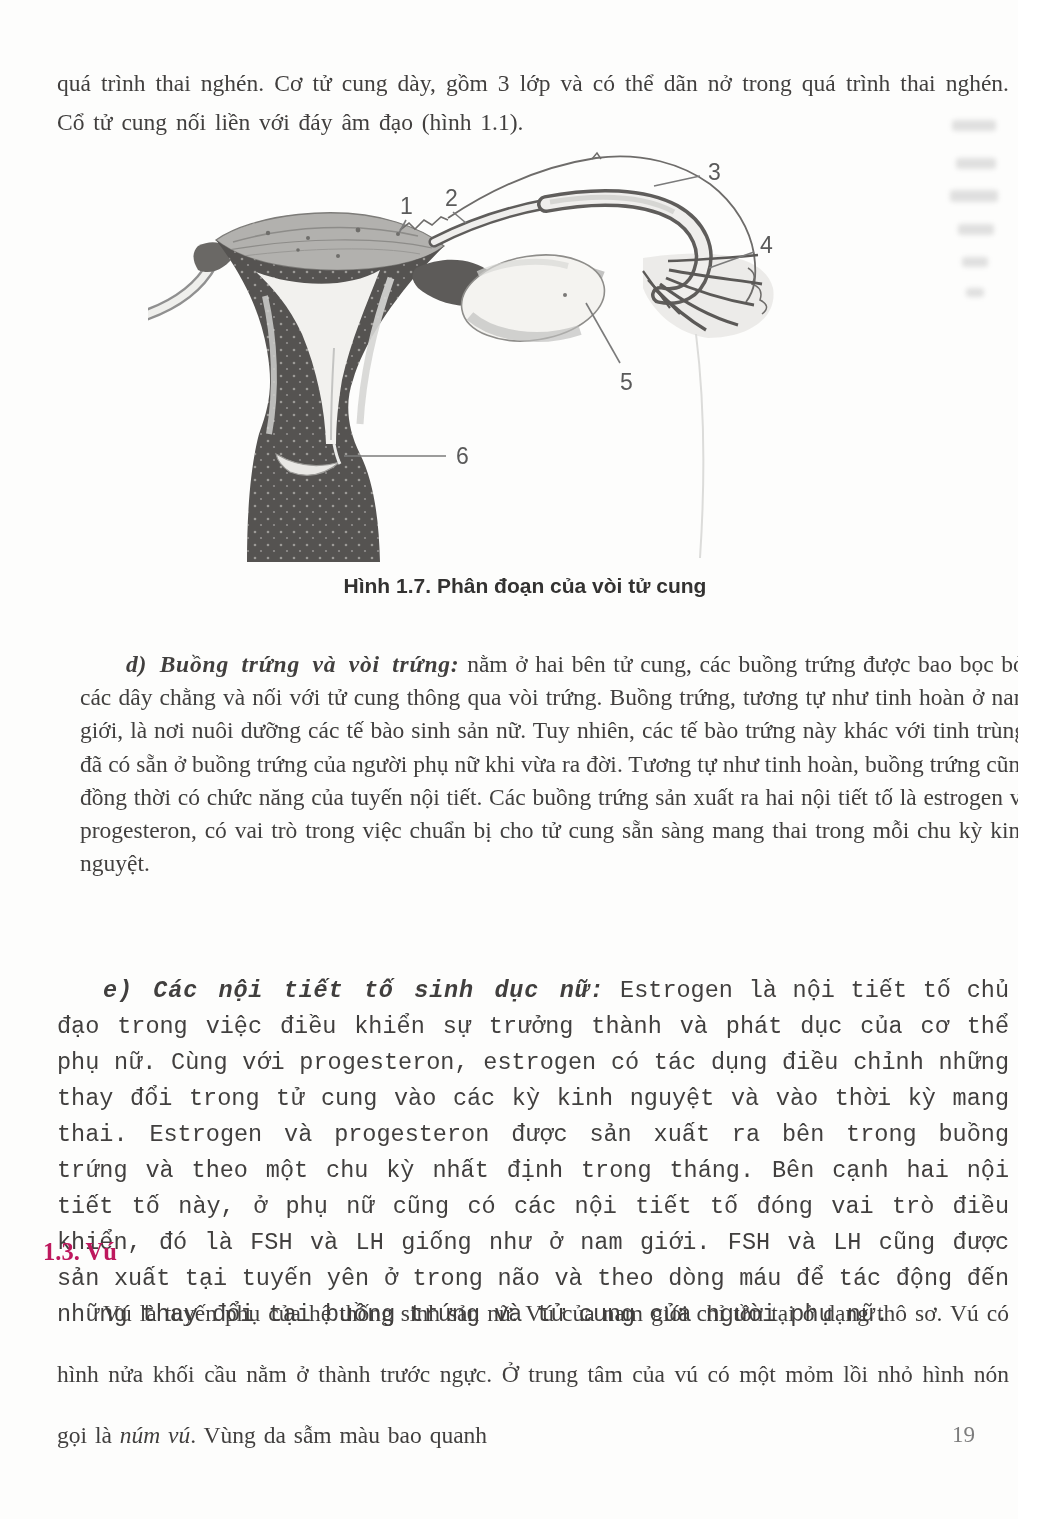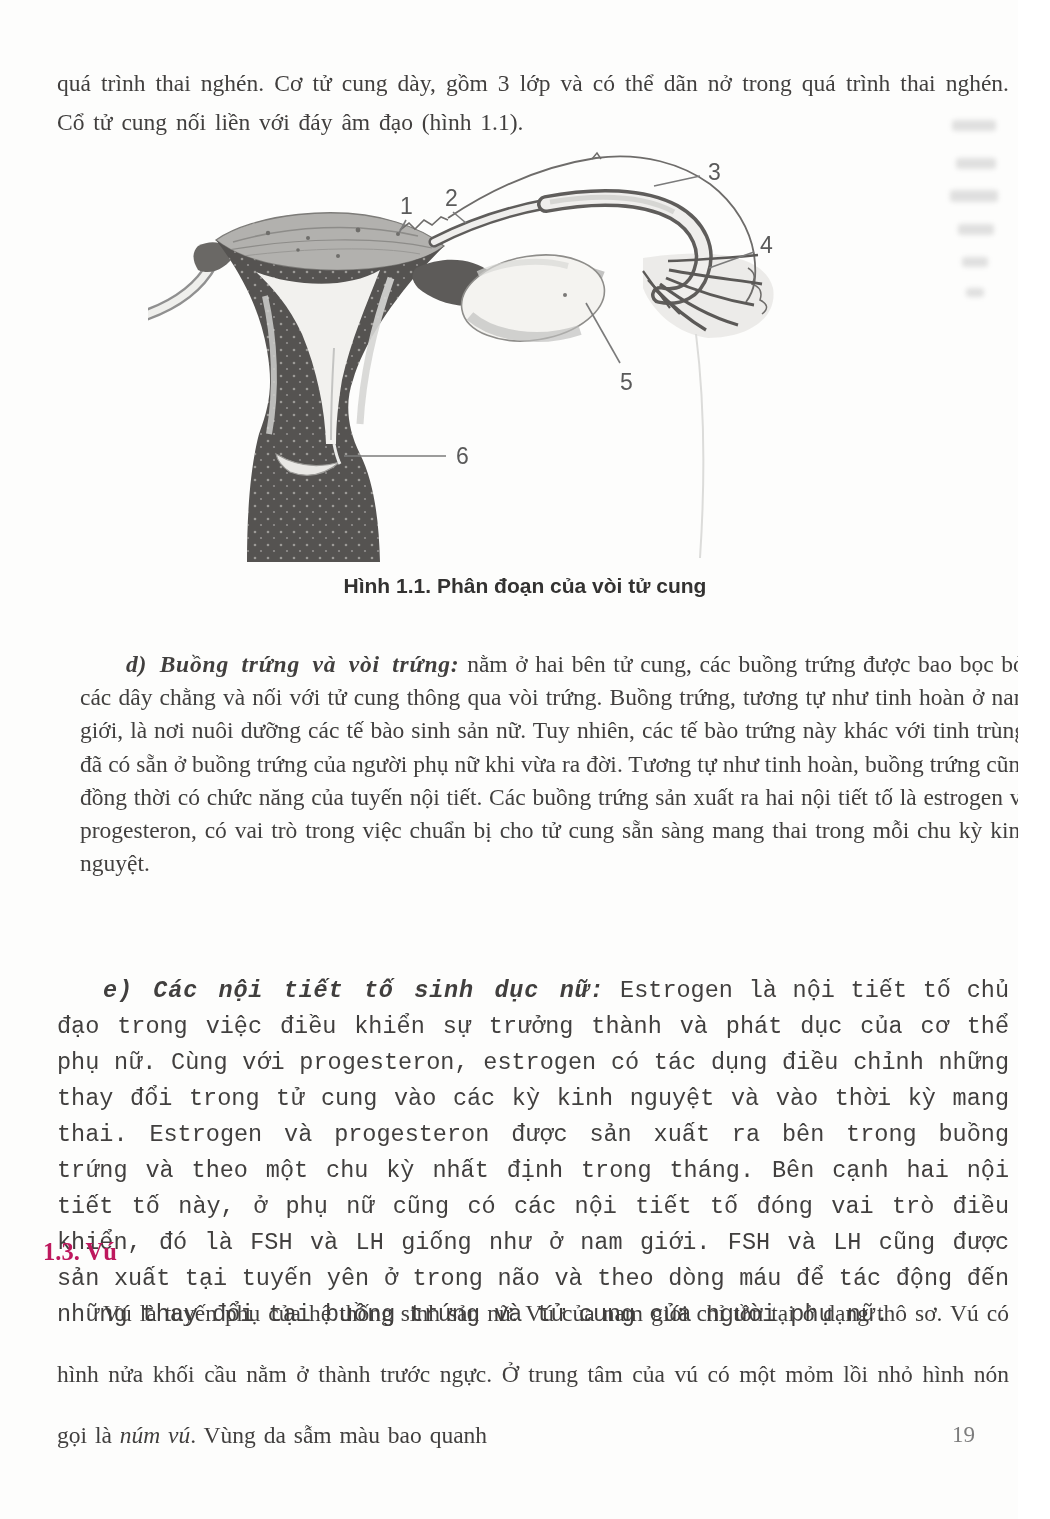--- a/index.html
+++ b/index.html
@@ -141,21 +141,21 @@
     </g>
 
     <text x="252" y="76">1</text>
     <text x="297" y="68">2</text>
     <text x="560" y="42">3</text>
     <text x="612" y="115">4</text>
     <text x="472" y="252">5</text>
     <text x="308" y="326">6</text>
   </svg>
 
-  <div id="fig-caption">Hình 1.1. Phân đoạn của vòi tử cung</div>
+  <div id="fig-caption">Hình 1.7. Phân đoạn của vòi tử cung</div>
 
   <div class="textblock" id="para-d">
     <span class="indent">
       <span class="lead">d) Buồng trứng và vòi trứng:</span>
       <span>nằm ở hai bên tử cung, các buồng trứng được bao bọc bởi các dây chằng và nối với tử cung thông qua vòi trứng. Buồng trứng, tương tự như tinh hoàn ở nam giới, là nơi nuôi dưỡng các tế bào sinh sản nữ. Tuy nhiên, các tế bào trứng này khác với tinh trùng, đã có sẵn ở buồng trứng của người phụ nữ khi vừa ra đời. Tương tự như tinh hoàn, buồng trứng cũng đồng thời có chức năng của tuyến nội tiết. Các buồng trứng sản xuất ra hai nội tiết tố là estrogen và progesteron, có vai trò trong việc chuẩn bị cho tử cung sẵn sàng mang thai trong mỗi chu kỳ kinh nguyệt.</span>
     </span>
   </div>
 
   <div class="textblock" id="para-e">
     <span class="indent">

